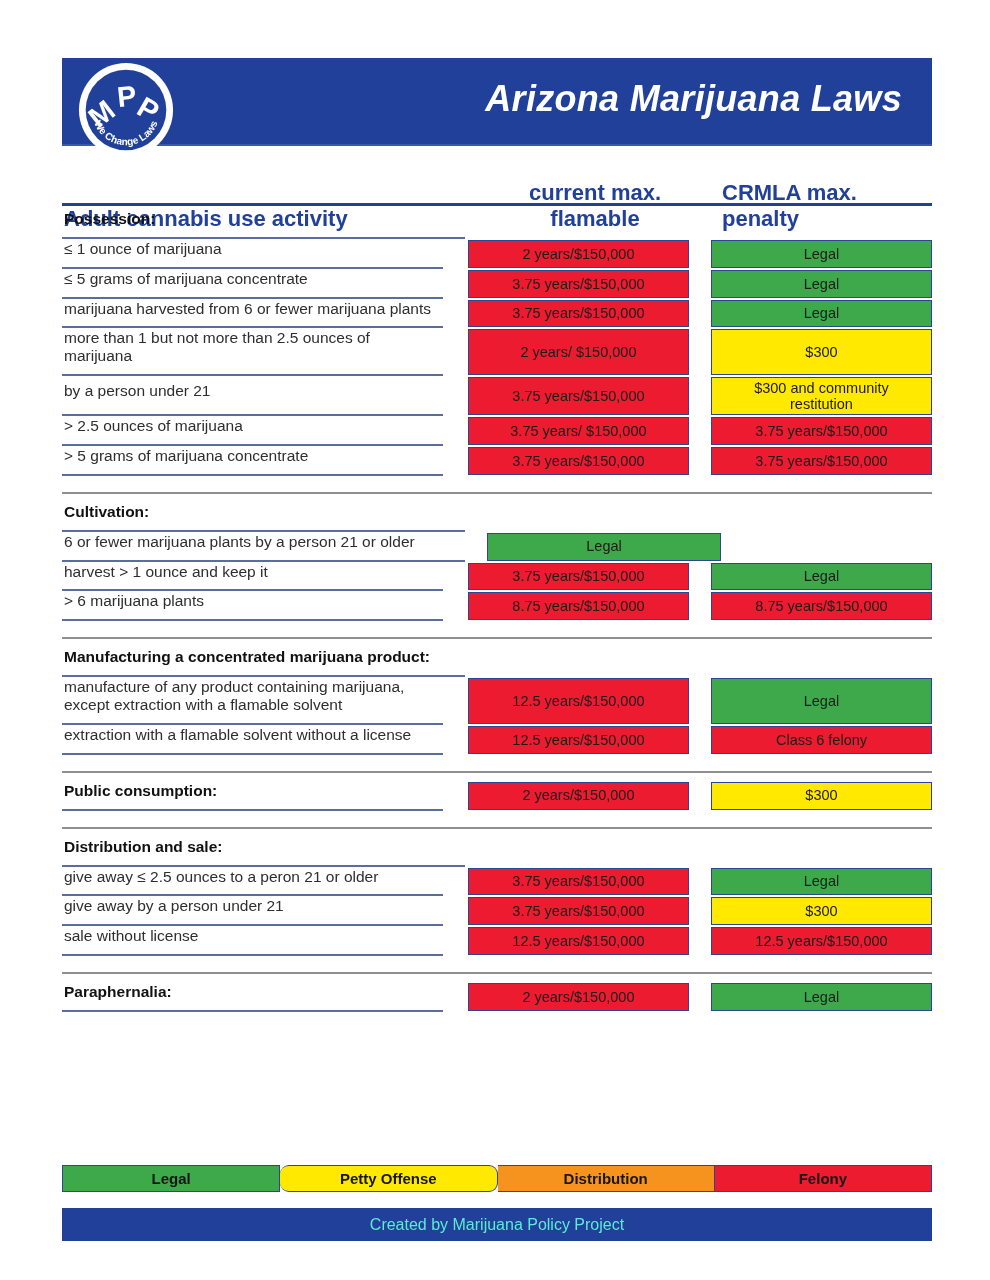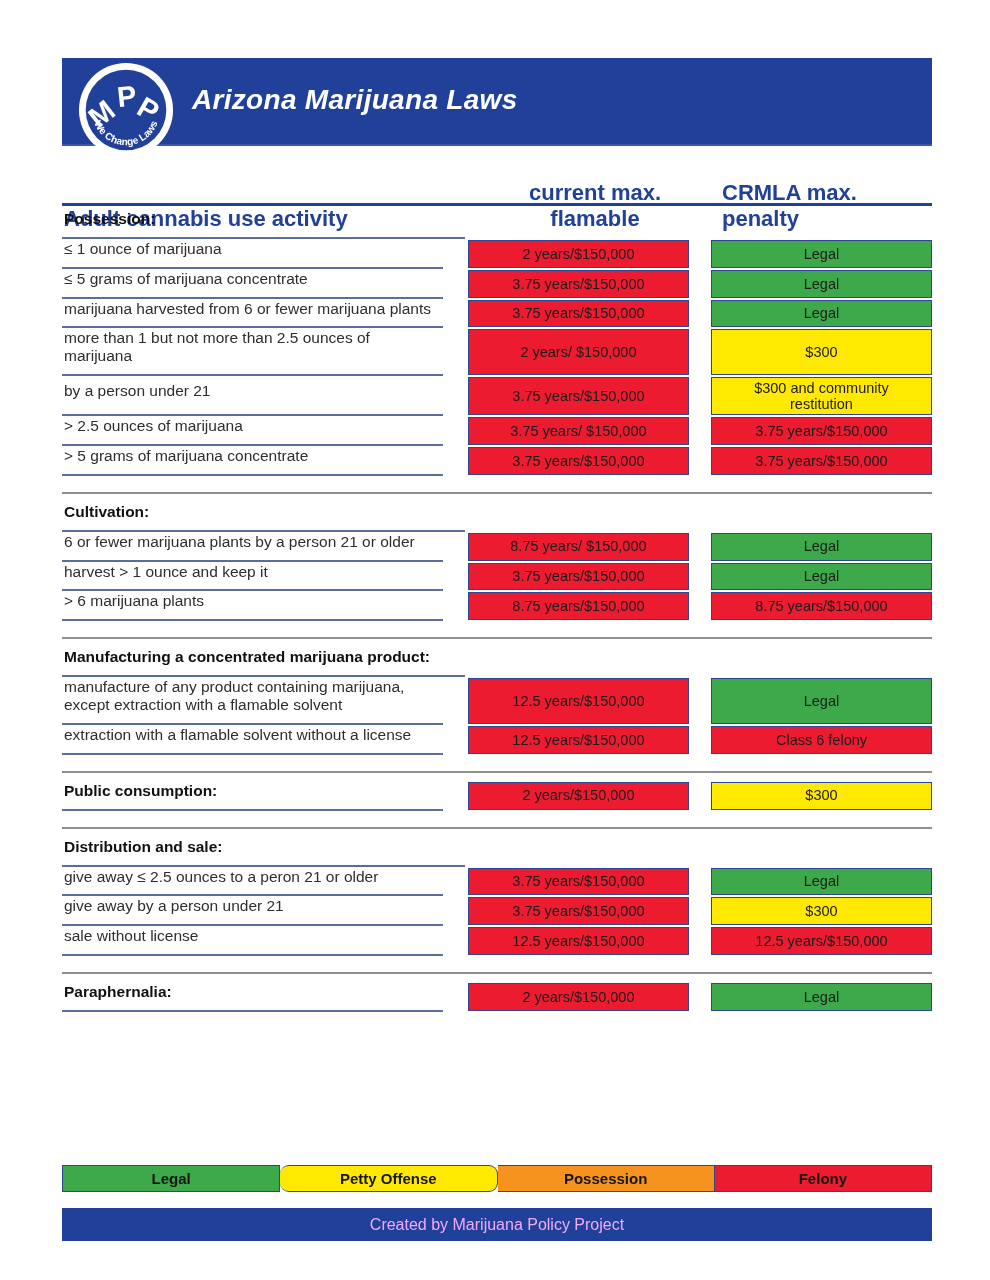--- a/index.html
+++ b/index.html
@@ -19,22 +19,22 @@
     position:absolute;left:62px;top:58px;width:870px;height:88px;
     background:var(--navy);border-bottom:2px solid #3d57b0;
   }
   .logo{position:absolute;left:16px;top:4px;width:96px;height:96px;}
   .logo svg{width:100%;height:100%;}
   .logo-inner{fill:var(--navy);}
   .logo-letter{fill:#fff;font-family:"Liberation Sans",sans-serif;font-weight:bold;}
   .logo-tagline{fill:#fff;font-family:"Liberation Sans",sans-serif;font-weight:bold;}
   .title{
     position:absolute;left:130px;right:30px;top:50%;transform:translateY(-54%);
-    margin:0;color:#fff;font-size:28px;font-style:italic;font-weight:bold;
-    text-align:left;letter-spacing:.3px;white-space:nowrap;
+    margin:0;color:#fff;font-size:36px;font-style:italic;font-weight:bold;
+    text-align:right;letter-spacing:.3px;white-space:nowrap;
   }
 
   
   .col-headers{position:absolute;left:62px;top:180px;width:870px;display:flex;align-items:flex-end;}
   .ch{color:var(--navy);font-weight:bold;font-size:22px;}
   .ch-activity{width:403px;text-align:left;padding-left:2px;}
   .ch-current{width:210px;margin-left:25px;text-align:center;}
   .ch-crmla{width:210px;margin-left:22px;text-align:left;}
   .header-rule{position:absolute;left:62px;top:203px;width:870px;height:3px;background:var(--navy);}
 
@@ -74,21 +74,21 @@
   .lcell.legal{background:var(--legal);}
   .lcell.petty{background:var(--petty);border-radius:9px;}
   .lcell.misdemeanor{background:var(--misdemeanor);}
   .lcell.felony{background:var(--felony);}
 
   
   .footer{
     position:absolute;left:62px;top:1208px;width:870px;height:33px;
     background:var(--navy);display:flex;align-items:center;justify-content:center;
   }
-  .footer span{color:#f0abfc;font-size:16px;}
+  .footer span{color:#5eead4;font-size:16px;}
 </style>
 </head>
 <body>
 
 <div class="page">
 
   <header class="banner">
     <div class="logo">
       <svg viewBox="0 0 100 100">
         <circle cx="50" cy="50" r="49" fill="#ffffff"></circle>
@@ -201,23 +201,20 @@
       <div class="section">
         <div class="row label-row">
           <div class="acell">
             <div class="slabel">Cultivation:</div>
           </div>
         </div>
         <div class="row">
           <div class="acell">
             <div class="atext">6 or fewer marijuana plants by a person 21 or older</div>
           </div>
-          <div class="pcol cur">
-            <div class="pcell felony">8.75 years/ $150,000</div>
-          </div>
           <div class="pcol crm">
             <div class="pcell legal">Legal</div>
           </div>
         </div>
         <div class="row">
           <div class="acell">
             <div class="atext">harvest &gt; 1 ounce and keep it</div>
           </div>
           <div class="pcol cur">
             <div class="pcell felony">3.75 years/$150,000</div>
@@ -335,21 +332,21 @@
           <div class="pcol crm">
             <div class="pcell legal">Legal</div>
           </div>
         </div>
       </div>
     </main>
 
   <div class="legend">
       <div class="lcell legal">Legal</div>
       <div class="lcell petty">Petty Offense</div>
-      <div class="lcell misdemeanor">Possession</div>
+      <div class="lcell misdemeanor">Distribution</div>
       <div class="lcell felony">Felony</div>
     </div>
 
   <footer class="footer">
     <span>Created by Marijuana Policy Project</span>
   </footer>
 
 </div>
 
 </body></html>

